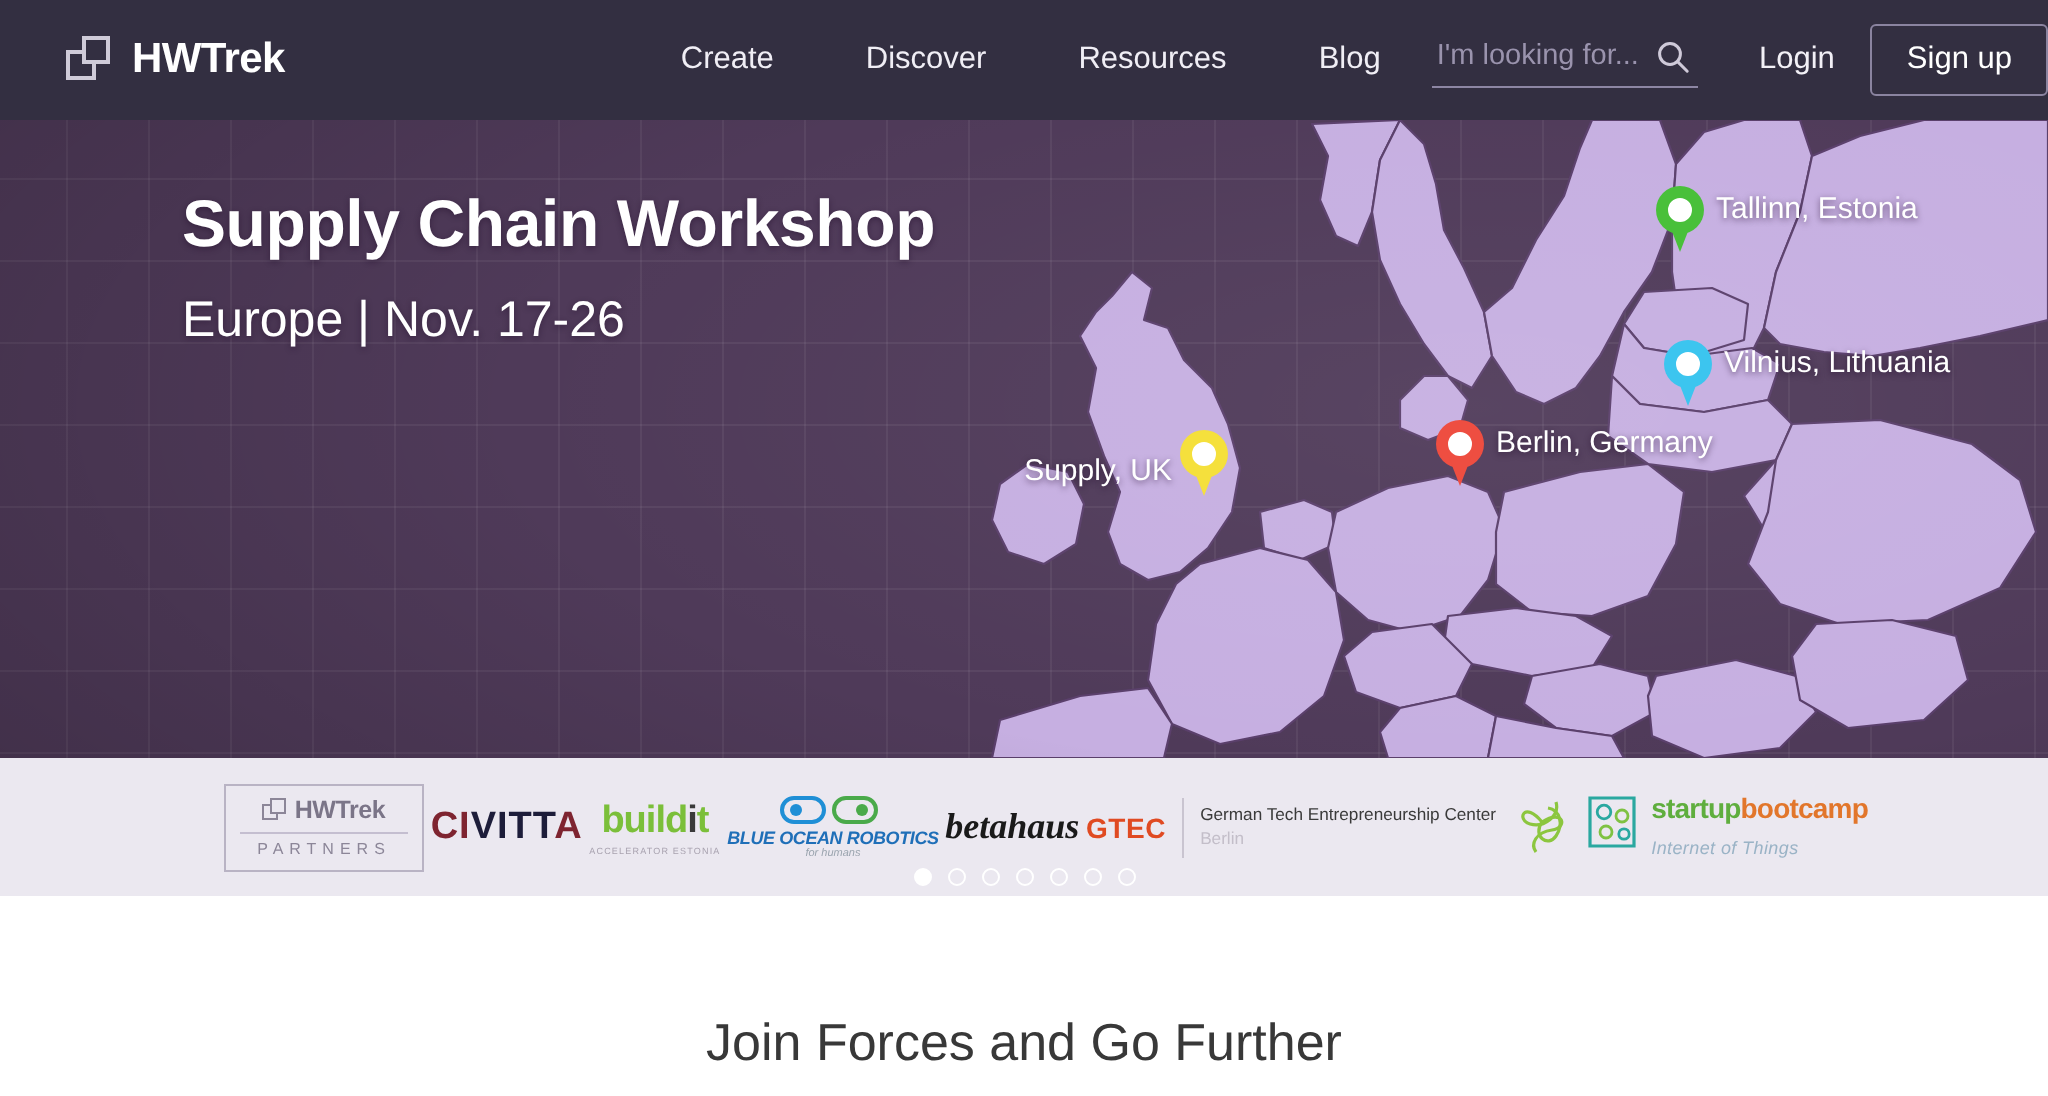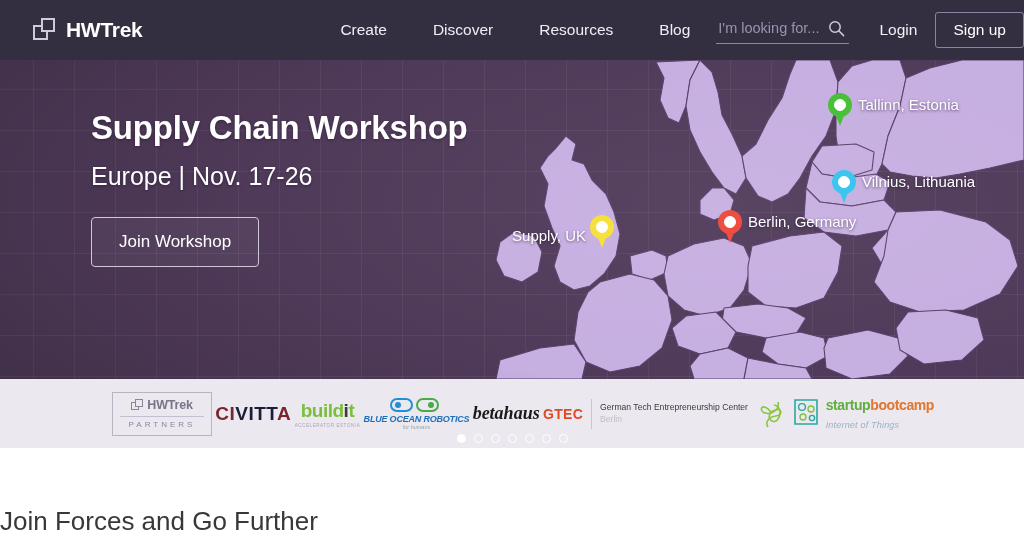--- a/index.html
+++ b/index.html
@@ -74,21 +74,21 @@
       linear-gradient(to bottom, rgba(255,255,255,0.055) 1px, transparent 1px);
     background-size: 41px 41px;
     background-position: -8px -12px;
   }
   .hero-vignette {
     position: absolute; inset: 0;
     background: radial-gradient(ellipse 85% 105% at 72% 45%,
         rgba(255,255,255,0.055) 0%, rgba(0,0,0,0.0) 55%, rgba(0,0,0,0.17) 100%);
   }
   .map-layer { position: absolute; left: 0; top: 0; width: 1024px; height: 319px; }
-  .hero-content { position: absolute; left: 91px; top: 50px; z-index: 8; }
+  .hero-content { position: absolute; left: 91px; top: 34px; z-index: 8; }
   .hero-title {
     color: #ffffff; font-size: 33px; font-weight: bold;
     letter-spacing: -0.2px; line-height: 1.1;
     text-shadow: 0 1px 3px rgba(30,12,40,0.45);
   }
   .hero-sub {
     color: #ffffff; font-size: 25px; font-weight: normal;
     margin-top: 16px; letter-spacing: 0px;
     text-shadow: 0 1px 3px rgba(30,12,40,0.45);
   }
@@ -210,21 +210,21 @@
     border: 1.4px solid #ffffff; background: transparent; cursor: pointer;
   }
   .dot.active { background: #ffffff; }
 
   
   .below {
     position: absolute; top: 448px; left: 0;
     width: 1024px; height: 100px; background: #ffffff;
   }
   .section-title {
-    text-align: left; margin-top: 58px;
+    text-align: center; margin-top: 58px;
     font-size: 26px; color: #383838; font-weight: normal;
   }
 </style>
 </head>
 <body>
 
 <div class="navbar">
   <a class="brand">
     <span class="brand-mark">
       <i class="sq sq1"></i>
@@ -317,21 +317,20 @@
 
       <path d="M908 252 L946 250 L978 258 L984 280 L962 300 L924 304 L900 290 L896 268 Z"></path>
     </g>
   </svg>
 
   <div class="hero-vignette"></div>
 
   <div class="hero-content">
     <div class="hero-title">Supply Chain Workshop</div>
     <div class="hero-sub">Europe | Nov. 17-26</div>
-    <button class="hero-cta">Join Workshop</button>
   </div>
 
   <div class="pin" id="pin0" style="left: 828px; top: 33px;">
     <div class="pin-glyph">
       <span class="head" style="background: rgb(73, 192, 58);"></span>
         <span class="tail" style="background: rgb(73, 192, 58);"></span>
         <span class="dot"></span>
     </div>
     <div class="pin-label">Tallinn, Estonia</div>
   </div>

